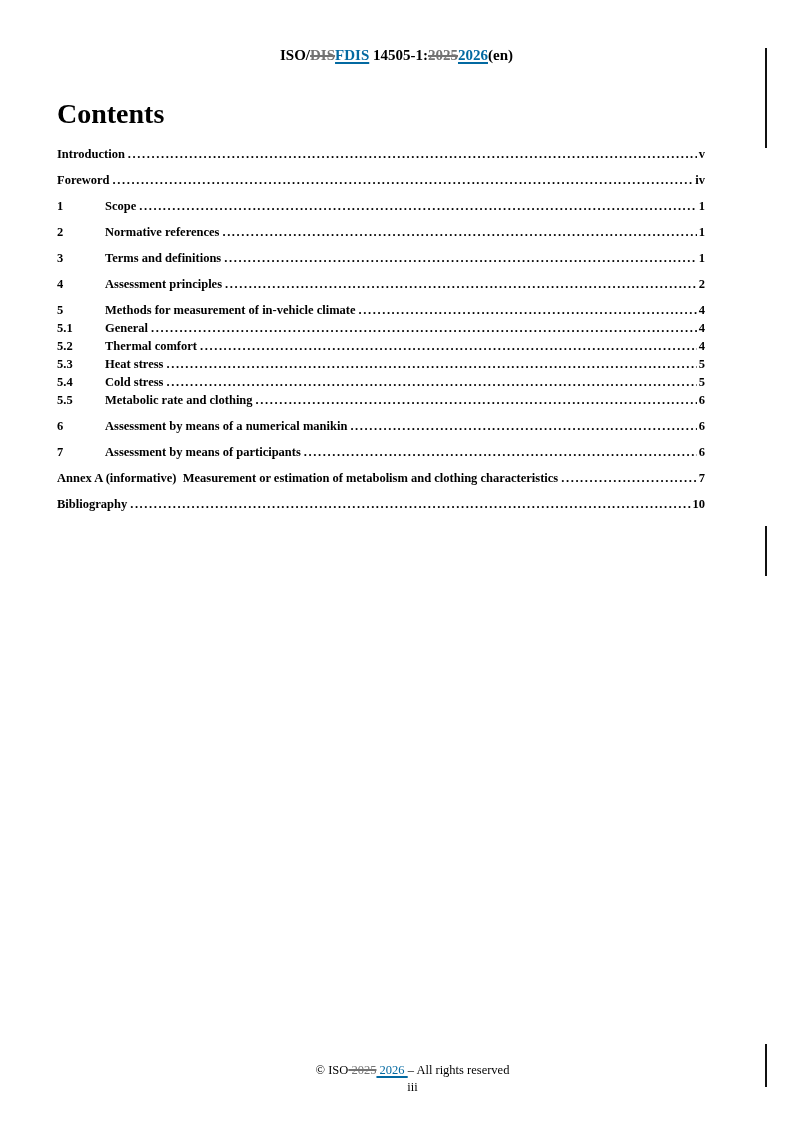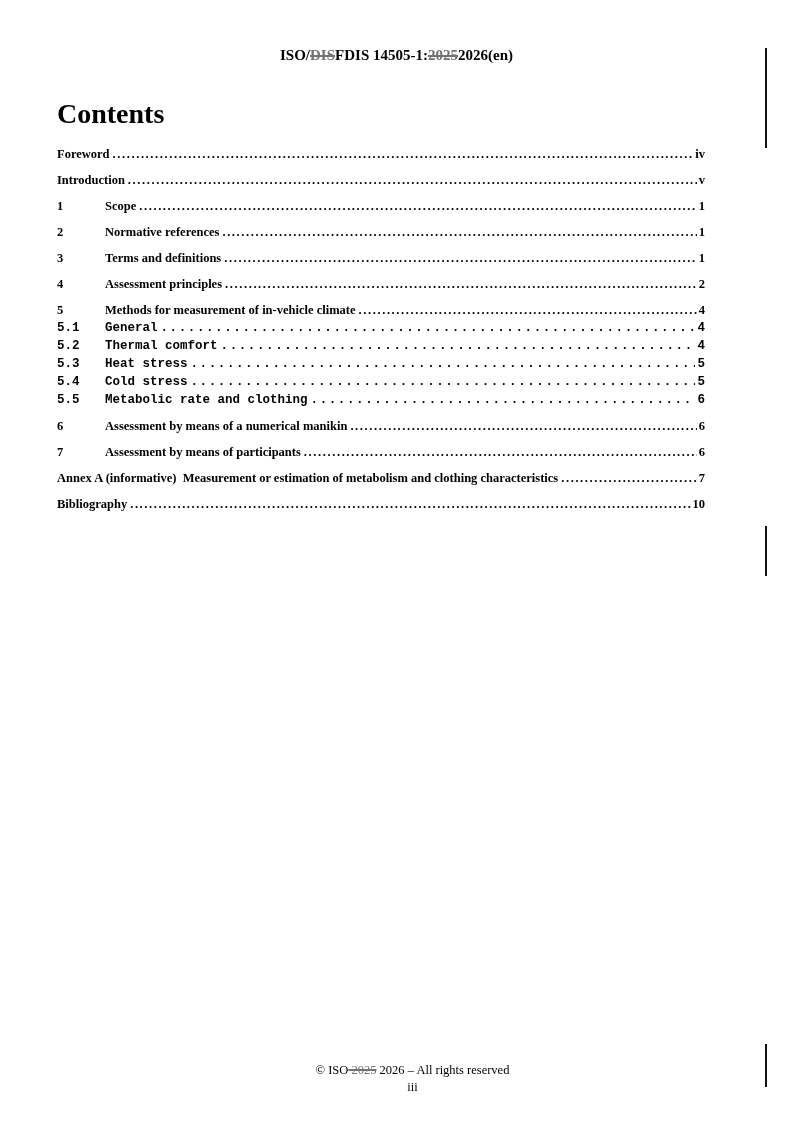--- a/index.html
+++ b/index.html
@@ -15,21 +15,21 @@
   
   .doc-header {
     margin-top: 46px;
     text-align: center;
     font-weight: bold;
     font-size: 15px;
     line-height: 18px;
   }
   .pre { white-space: pre; margin-top: 34px; }
   .del { color: #737373; text-decoration: line-through; text-decoration-thickness: 1.5px; }
-  .ins { color: #000000; text-decoration-thickness: 1.5px; text-underline-offset: 2px; }
+  .ins { color: #0369a1; text-decoration: underline; text-decoration-thickness: 1.5px; text-underline-offset: 2px; }
 
   
   .contents-heading {
     margin: 36px 0 0 57px;
     font-size: 28px;
     font-weight: bold;
     line-height: 27px;
   }
   .toc {
     position: relative;
@@ -37,21 +37,21 @@
     width: 648px;
     font-weight: bold;
     font-size: 12.5px;
   }
   .toc-row {
     display: flex;
     align-items: baseline;
     line-height: 14px;
     margin-top: 12px;
   }
-  .toc-row.sub { margin-top: 4px; font-family: Liberation Mono, monospace; }
+  .toc-row.sub { margin-top: 4px; }
   .toc-row.front { }
   .toc-row:first-child { margin-top: 0; }
   .toc-num { flex: 0 0 48px; }
   .toc-title { flex: 0 1 auto; white-space: pre-wrap; }
   .leader {
     flex: 1 1 8px;
     overflow: hidden;
     white-space: nowrap;
     margin: 0 2px 0 3px;
     min-width: 6px;
@@ -90,28 +90,28 @@
 <div class="page">
 
   <div class="doc-header">
     <span class="pre">ISO/</span><span class="del pre">DIS</span><span class="ins pre">FDIS</span><span class="pre"> 14505-1:</span><span class="del pre">2025</span><span class="ins pre">2026</span><span class="pre">(en)</span>
   </div>
 
   <div class="contents-heading">Contents</div>
 
   <div class="toc">
       <div class="toc-row front">
+        <span class="toc-title">Introduction</span>
+        <span class="leader"></span>
+        <span class="toc-page">v</span>
+      </div>
+      <div class="toc-row front">
         <span class="toc-title">Foreword</span>
         <span class="leader"></span>
         <span class="toc-page">iv</span>
-      </div>
-      <div class="toc-row front">
-        <span class="toc-title">Introduction</span>
-        <span class="leader"></span>
-        <span class="toc-page">v</span>
       </div>
       <div class="toc-row main">
         <span class="toc-num">1</span>
         <span class="toc-title">Scope</span>
         <span class="leader"></span>
         <span class="toc-page">1</span>
       </div>
       <div class="toc-row main">
         <span class="toc-num">2</span>
         <span class="toc-title">Normative references</span>

